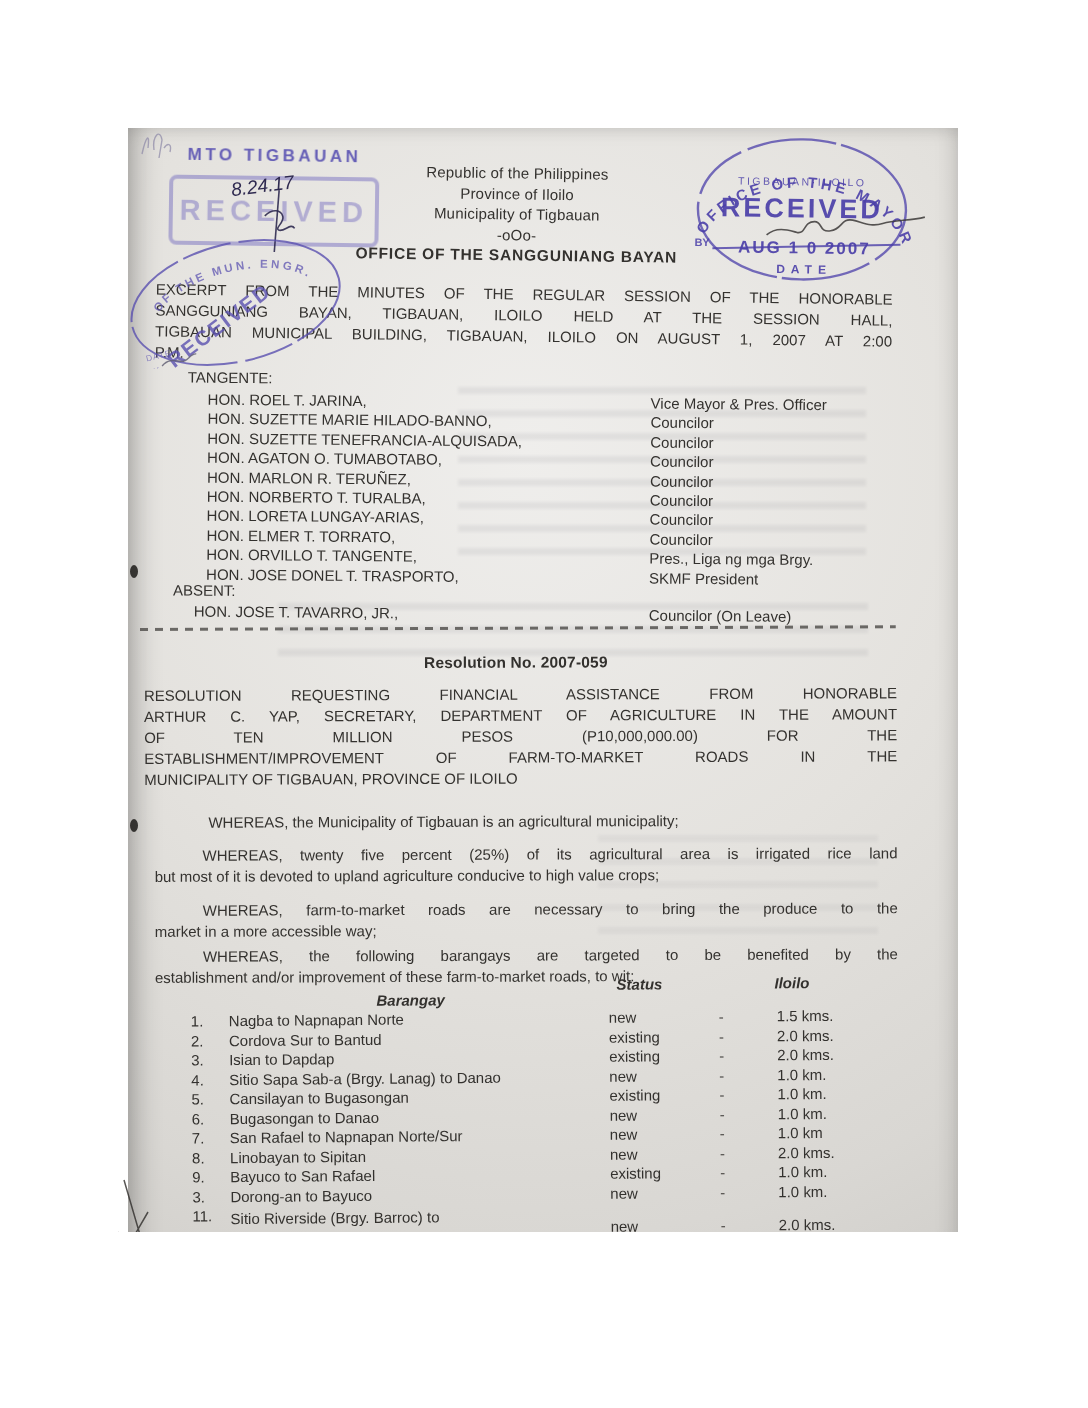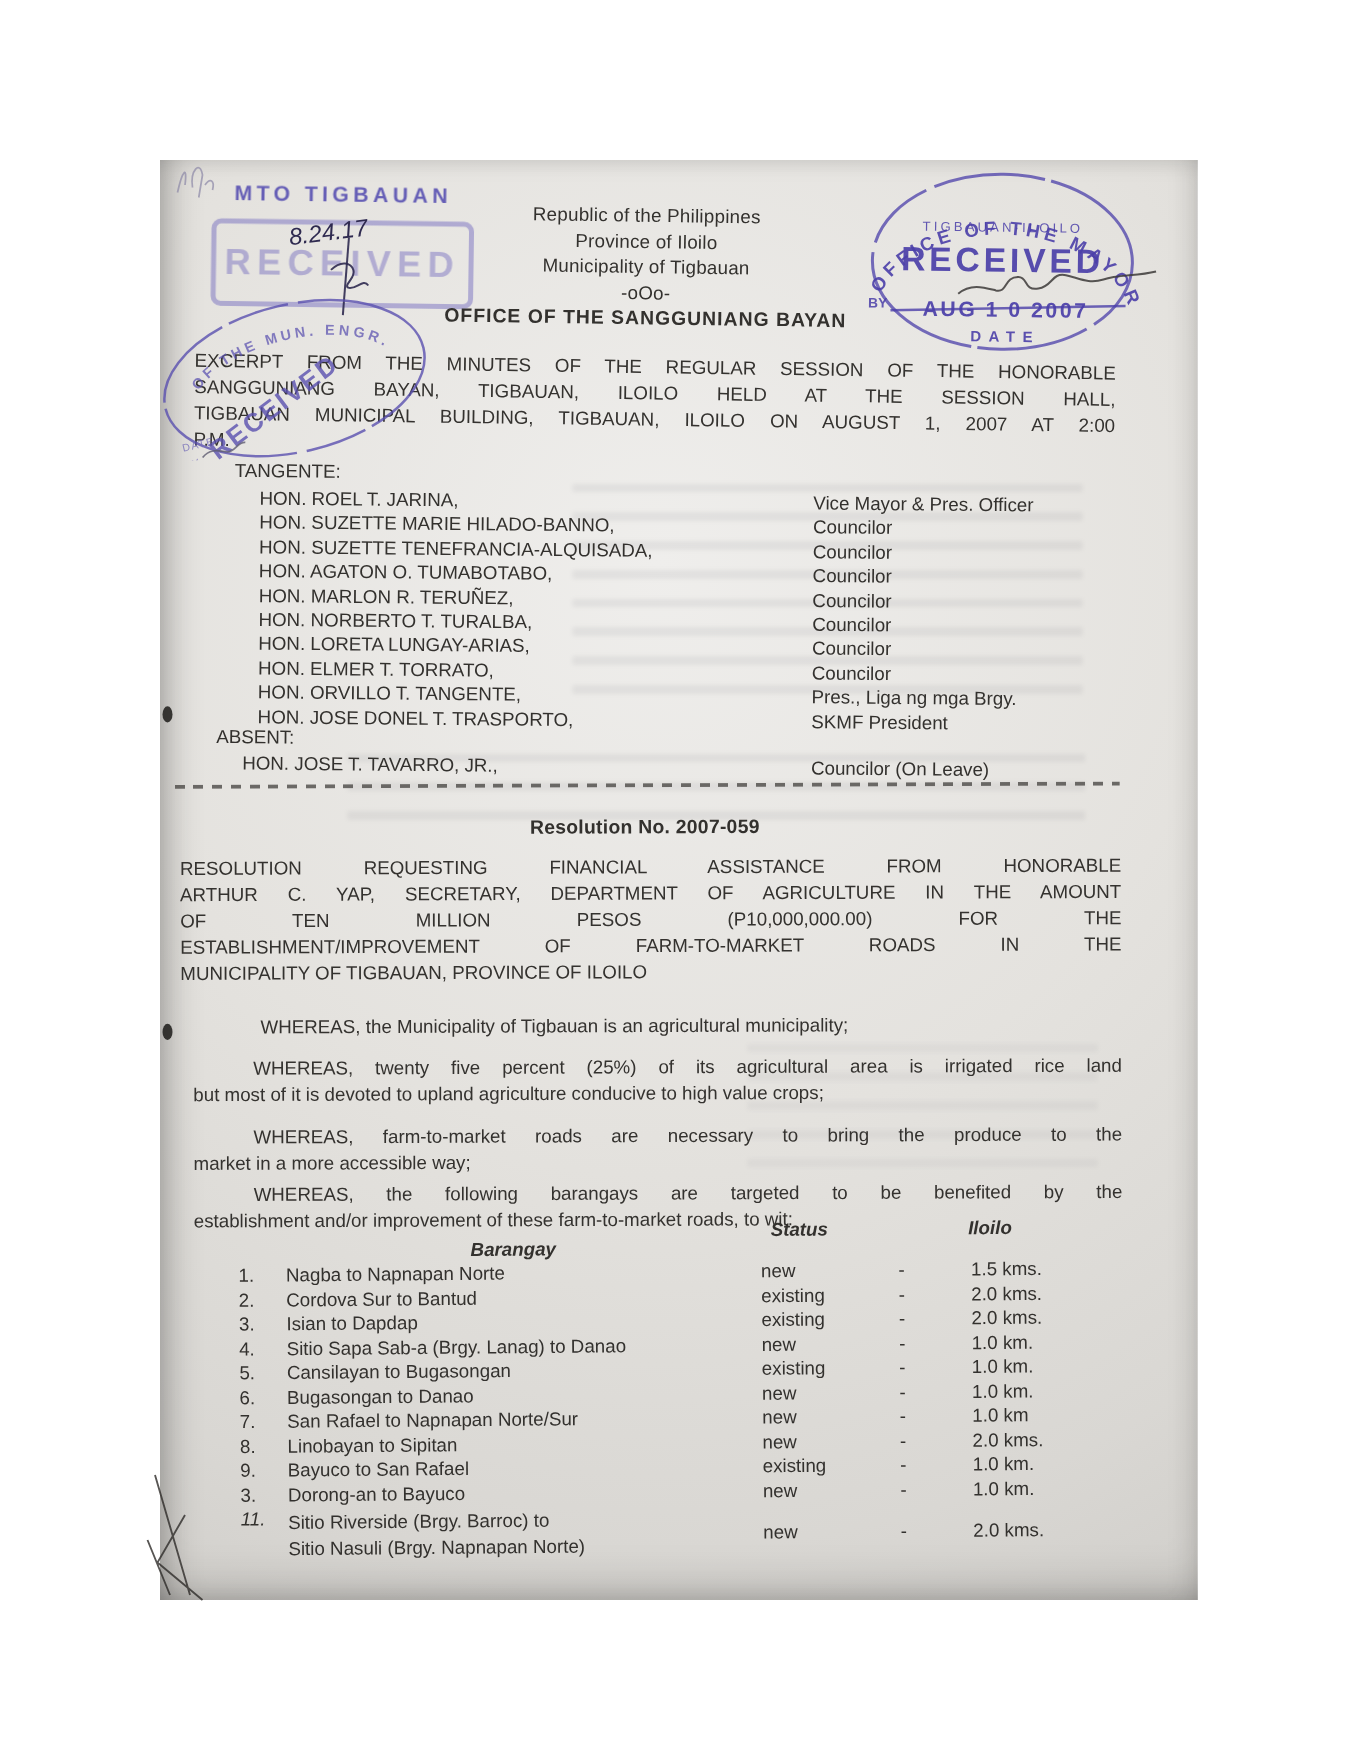--- a/index.html
+++ b/index.html
@@ -1,16 +1,16 @@
 <!DOCTYPE html>
 <html><head>
 <meta charset="utf-8">
 <style>
   html,body{margin:0;padding:0;background:#ffffff;}
-  .canvas{position:relative;width:1088px;height:1408px;background:#ffffff;overflow:hidden;
+  .canvas{position:relative;width:1088px;height:1232px;background:#ffffff;overflow:hidden;
           font-family:"Liberation Sans",sans-serif;color:#33312e;border-radius:10px;}
   .photo{position:absolute;left:128px;top:128px;width:830px;height:1152px;
          background:radial-gradient(130% 95% at 48% 28%, #efeeec 0%, #e4e2de 42%, #d9d7d3 72%, #c8c6c2 100%);
          box-shadow:inset 22px 0 30px -18px rgba(0,0,0,.30),
                     inset -14px 0 26px -16px rgba(0,0,0,.18),
                     inset 0 -26px 40px -24px rgba(0,0,0,.28),
                     inset 0 14px 24px -18px rgba(0,0,0,.12);}
   .layer{position:absolute;left:0;top:0;width:830px;height:1152px;}
   .rot-top{transform:rotate(.8deg);transform-origin:0 0;}
   .rot-present{transform:rotate(.5deg);transform-origin:0 0;}
@@ -315,21 +315,21 @@
               <span class="tlen">1.0 km.</span>
             </div>
           <div class="trow">
               <span class="tnum">3.</span>
               <span class="tname">Dorong-an to Bayuco</span>
               <span class="tstat">new</span>
               <span class="tdash">-</span>
               <span class="tlen">1.0 km.</span>
             </div>
           <div class="trow tall">
-            <span class="tnum" style="align-self:flex-start;font-style:italic;">11.</span>
+            <span class="tnum" style="align-self:flex-start;">11.</span>
             <span class="tname-block">
               <span style="display:block;">Sitio Riverside (Brgy. Barroc) to</span>
               <span style="display:block;">Sitio Nasuli (Brgy. Napnapan Norte)</span>
             </span>
             <span class="tstat">new</span>
             <span class="tdash">-</span>
             <span class="tlen">2.0 kms.</span>
           </div>
         </div>
       </div>

